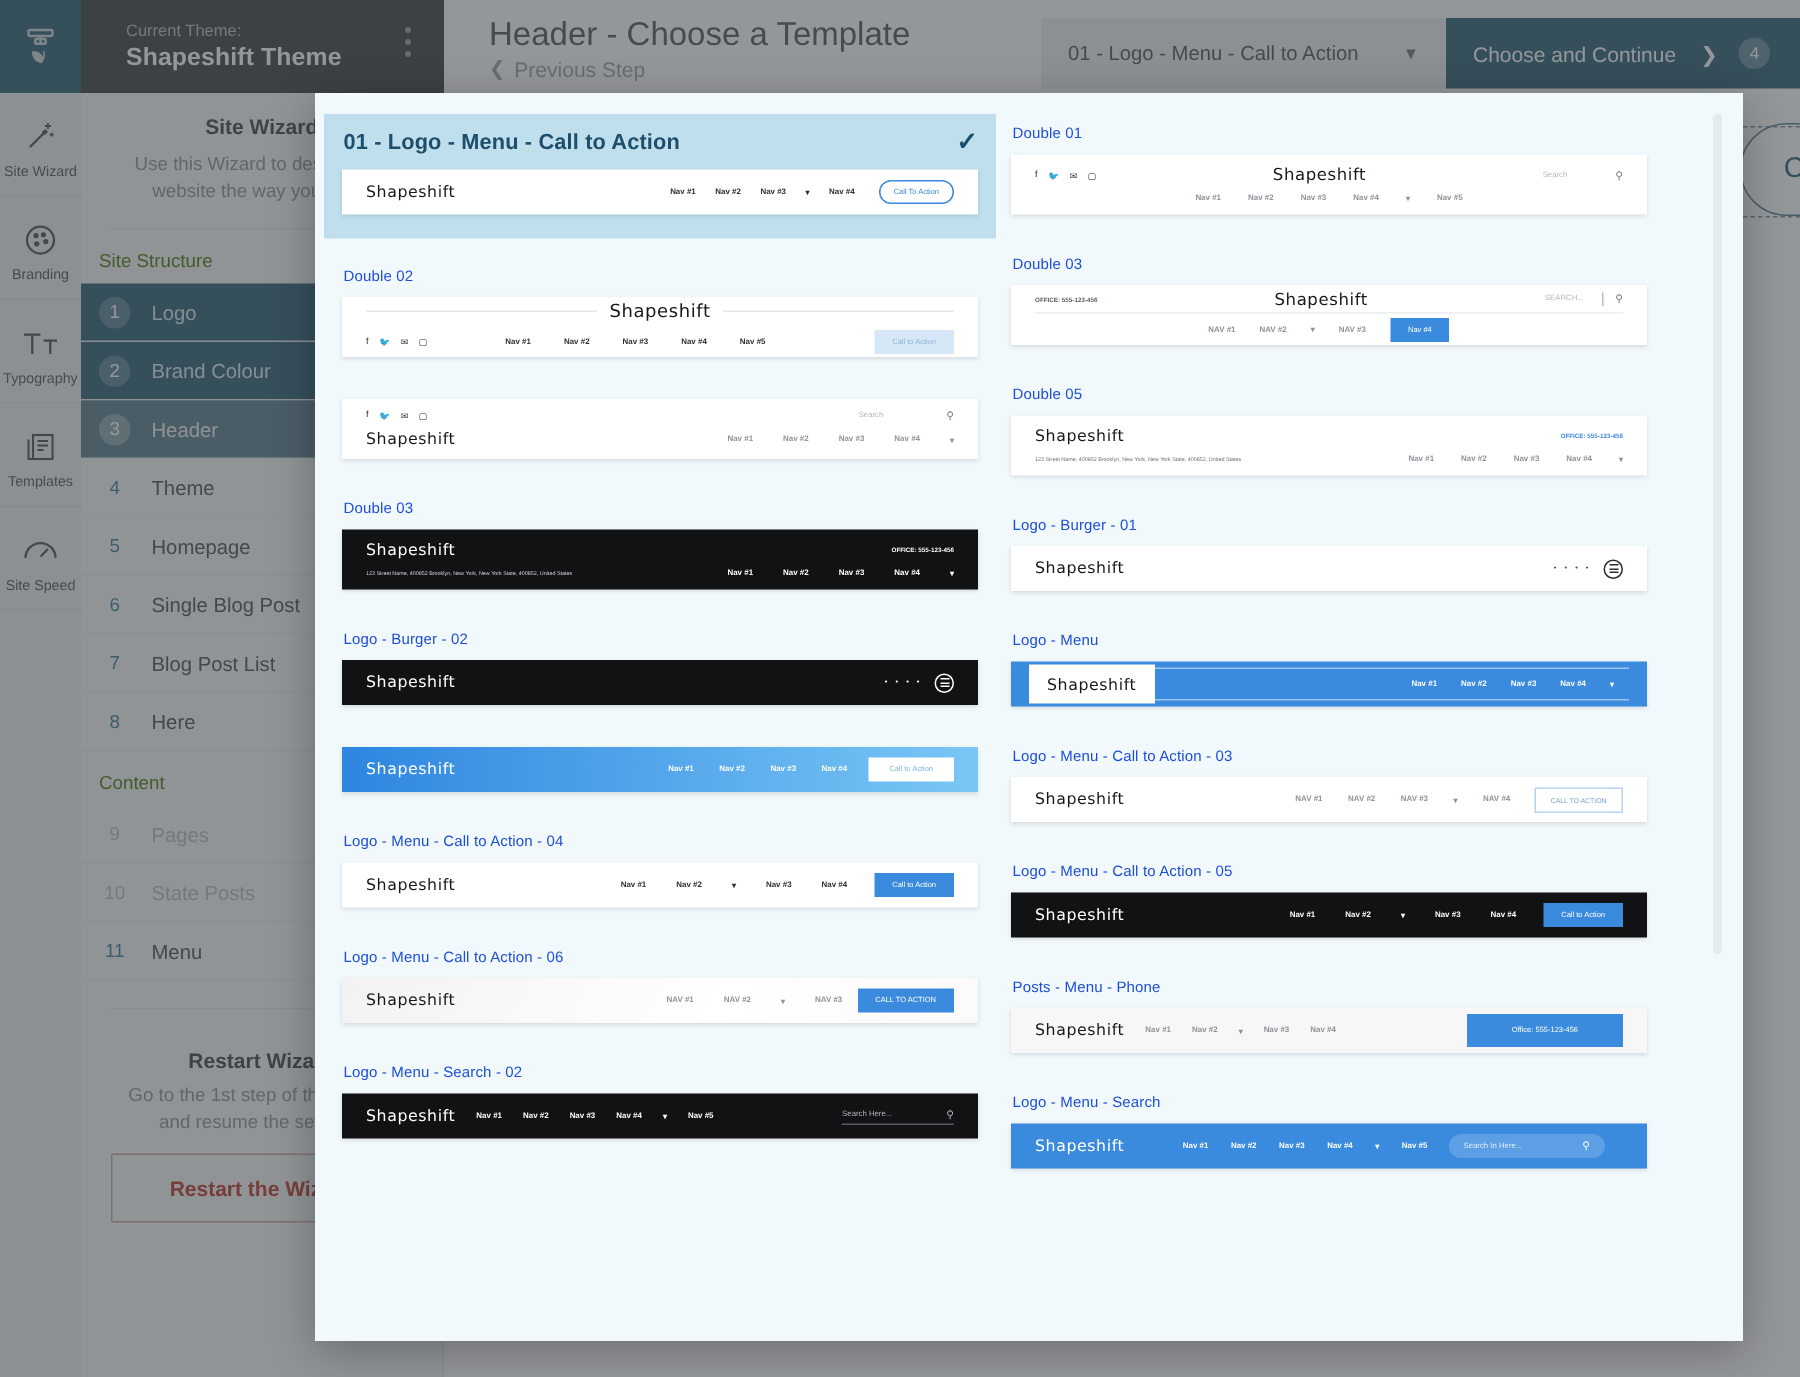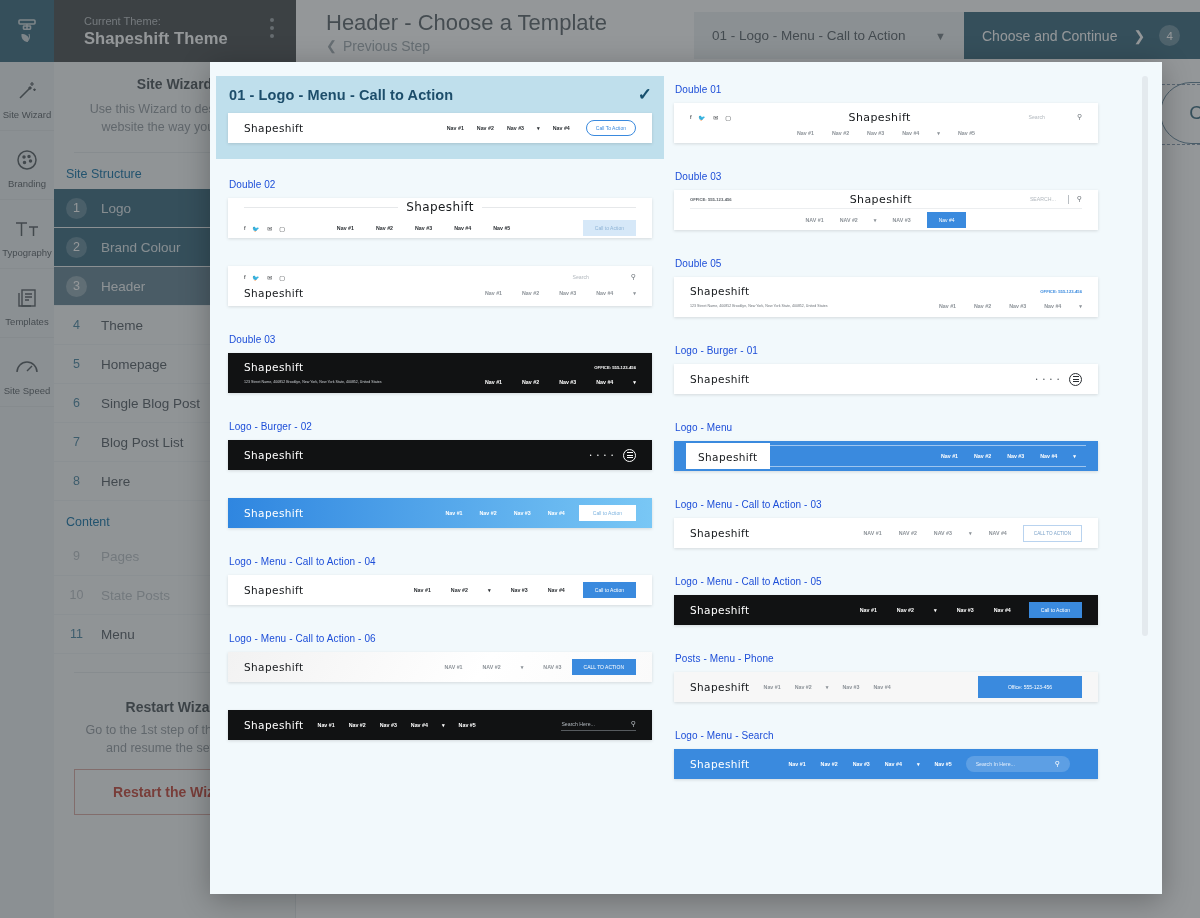--- a/index.html
+++ b/index.html
@@ -56,21 +56,21 @@
   .rail-item { padding: 14px 0 10px; text-align: center; border-bottom: 1px solid #e0e4e7; }
   .rail-item .glyph { height: 30px; display: flex; align-items: center; justify-content: center; color: #4b5258; }
   .rail-item .lbl { font-size: 9.5px; color: #50585e; margin-top: 3px; }
 
   
   .lpanel { position: absolute; left: 54px; top: 62px; width: 242px; bottom: 0; background: #f7f8f9;
             border-right: 1px solid #e2e6e9; }
   .lp-title { text-align: center; font-size: 14px; font-weight: bold; color: #3f474d; padding: 14px 0 8px; }
   .lp-desc { text-align: center; font-size: 12.5px; color: #8d959b; line-height: 18px; padding: 0 22px 12px; }
   .lp-hr { height: 1px; background: #e2e6e9; margin: 4px 20px 14px; }
-  .lp-section { font-size: 12.5px; color: #0369a1; padding: 0 0 8px 12px; }
+  .lp-section { font-size: 12.5px; color: #4d7c0f; padding: 0 0 8px 12px; }
   .lp-list { padding: 0 0 14px 0; }
   .lp-row { display: flex; align-items: center; gap: 14px; height: 39px; padding-left: 12px;
             font-size: 13.5px; color: #49525a; border-bottom: 1px solid #eceff1; }
   .lp-row .num { width: 21px; text-align: center; color: #3f7e9c; font-size: 12.5px; }
   .lp-row.done { background: #2d6077; color: #dfe8ec; }
   .lp-row.done .num { background: rgba(255,255,255,.22); border-radius: 50%; height: 21px;
                       line-height: 21px; color: #ffffff; }
   .lp-row.active { background: #5c7d8e; color: #f0f4f6; }
   .lp-row.active .num { background: rgba(255,255,255,.3); border-radius: 50%; height: 21px;
                         line-height: 21px; color: #ffffff; }
@@ -507,20 +507,21 @@
                   <span class="nv g">▾</span>
                   <span class="nv g">NAV #3</span>
                 </span>
                 <span style="width:10px"></span>
                 <span class="cta-fill">CALL TO ACTION</span>
               </div>
             </div>
           </div>
 
           <div class="card">
+            <div class="card-title">Logo - Menu - Search - 02</div>
             <div class="prev prev-1 dark">
               <div class="prow">
                 <span class="logo-t w">Shapeshift</span>
                 <span style="width:14px"></span>
                 <span class="navs" style="gap:14px">
                   <span class="nv w">Nav #1</span>
                   <span class="nv w">Nav #2</span>
                   <span class="nv w">Nav #3</span>
                   <span class="nv w">Nav #4</span>
                   <span class="nv w">▾</span>

